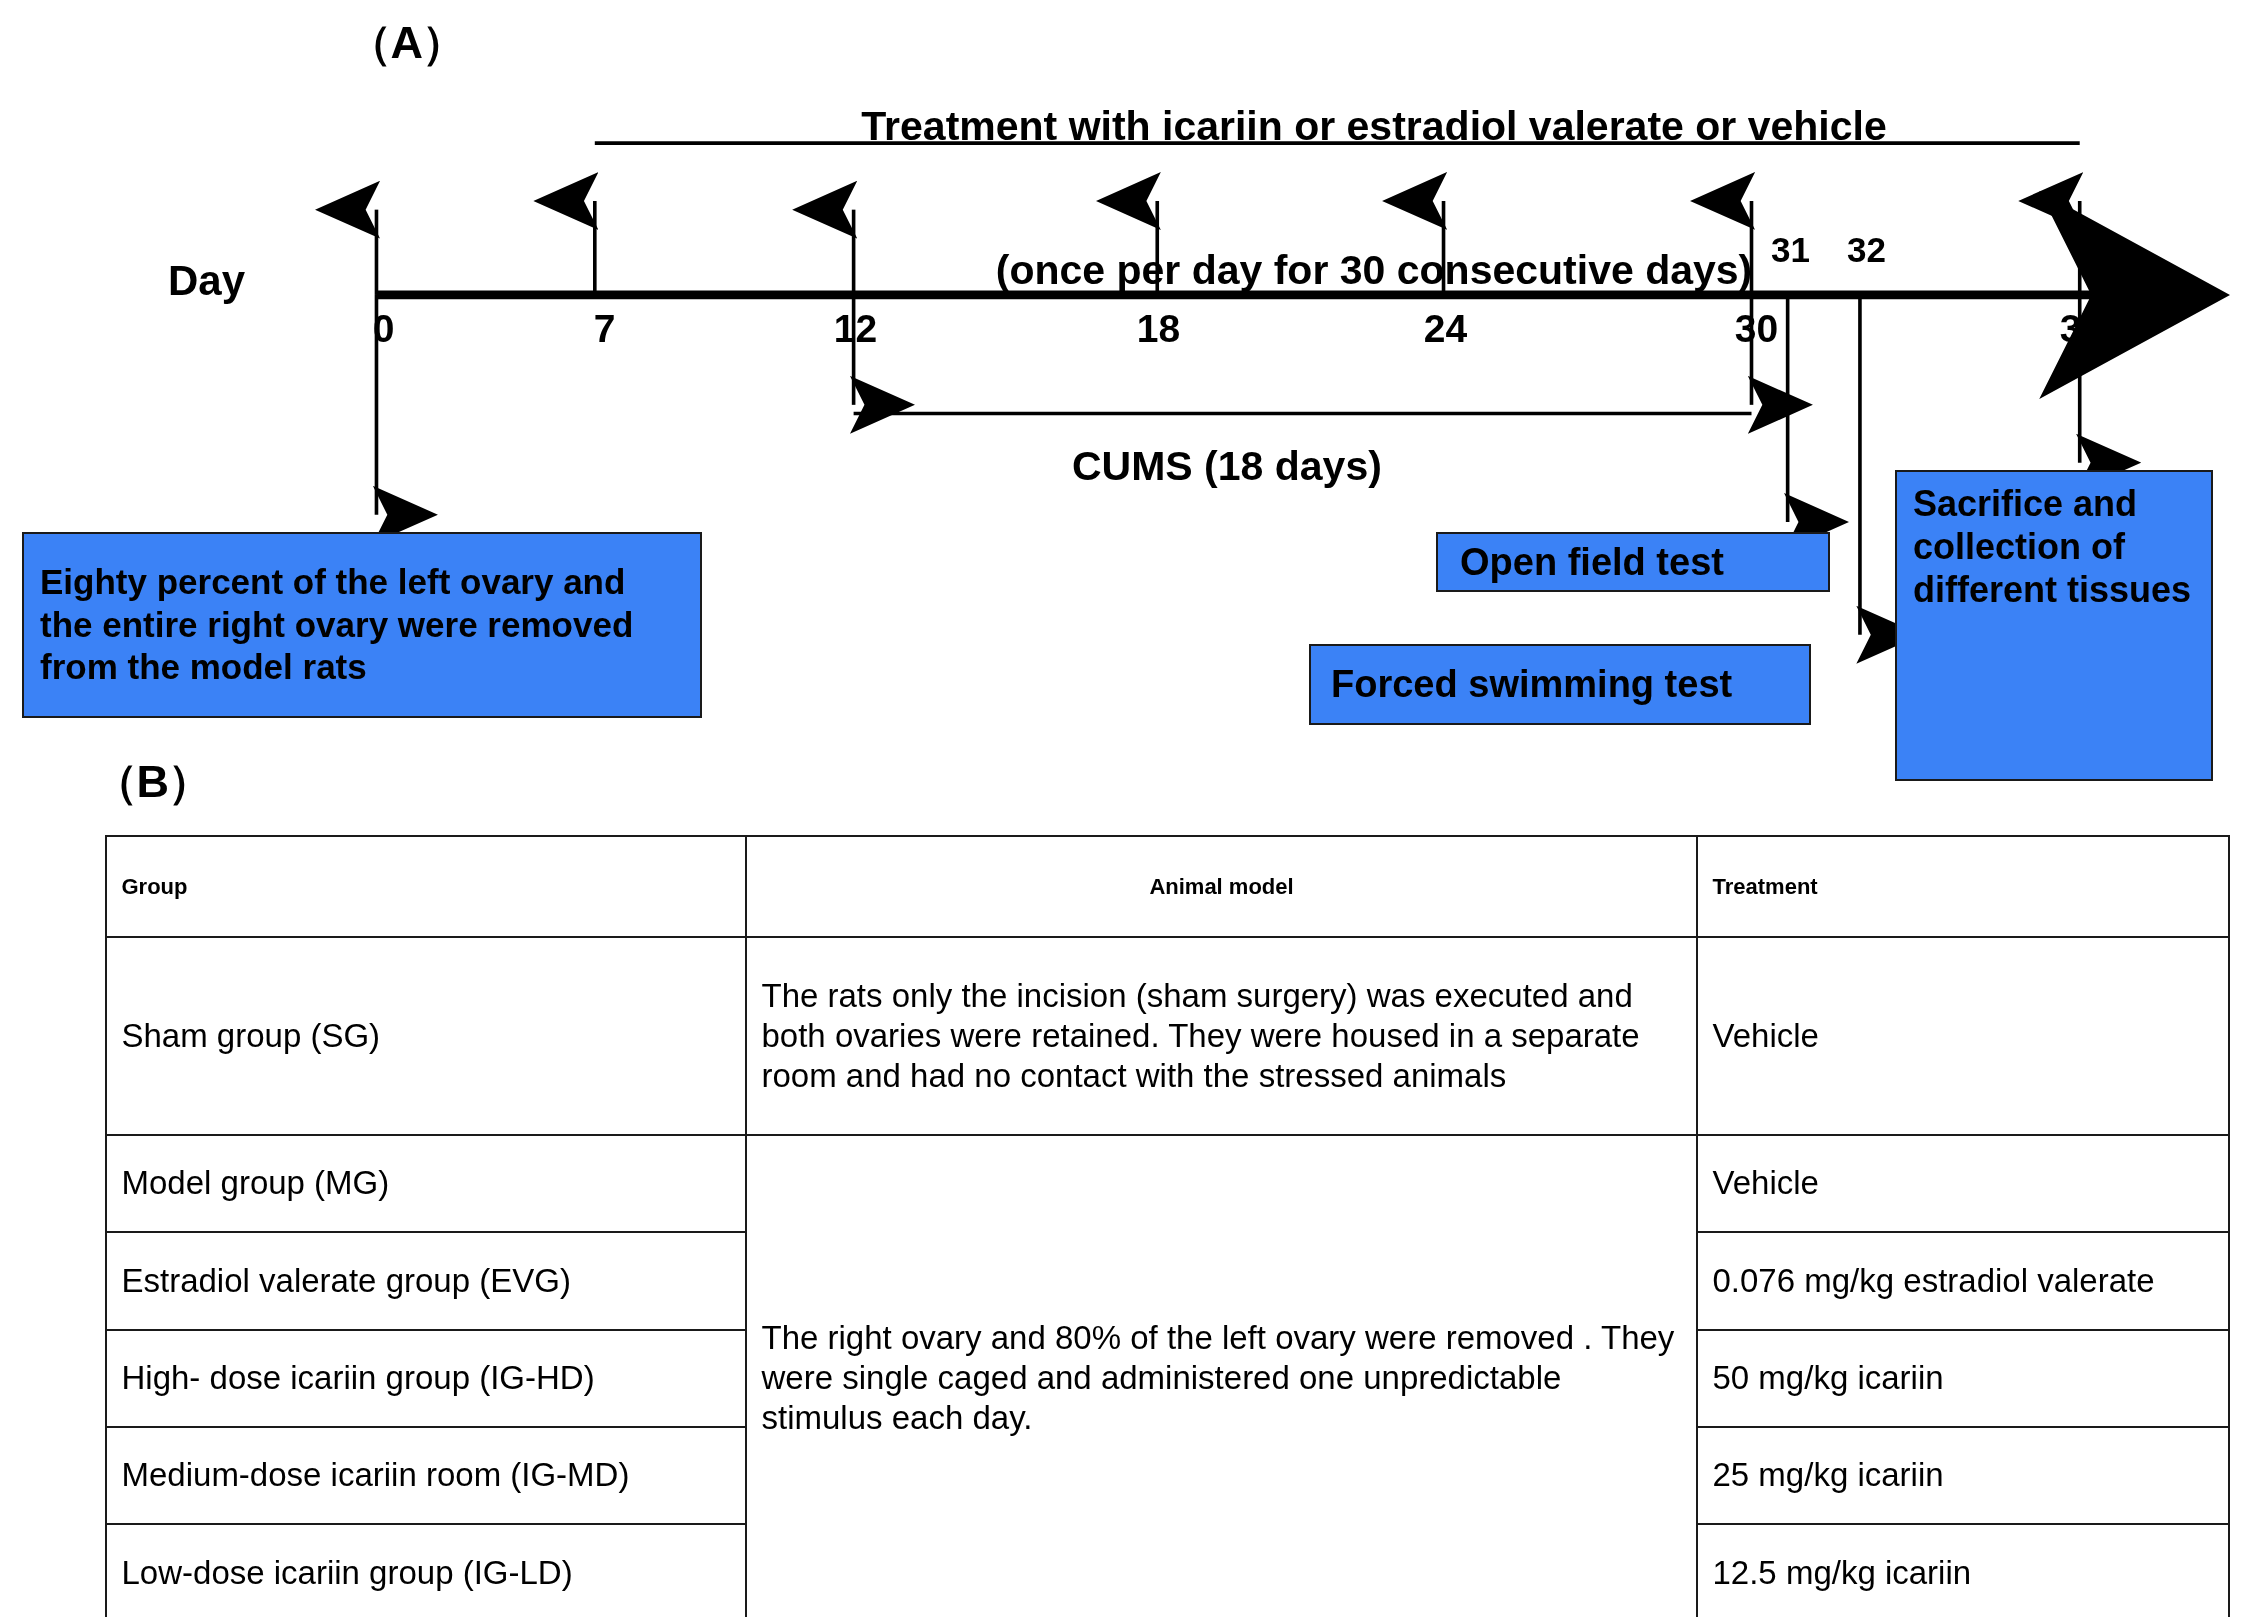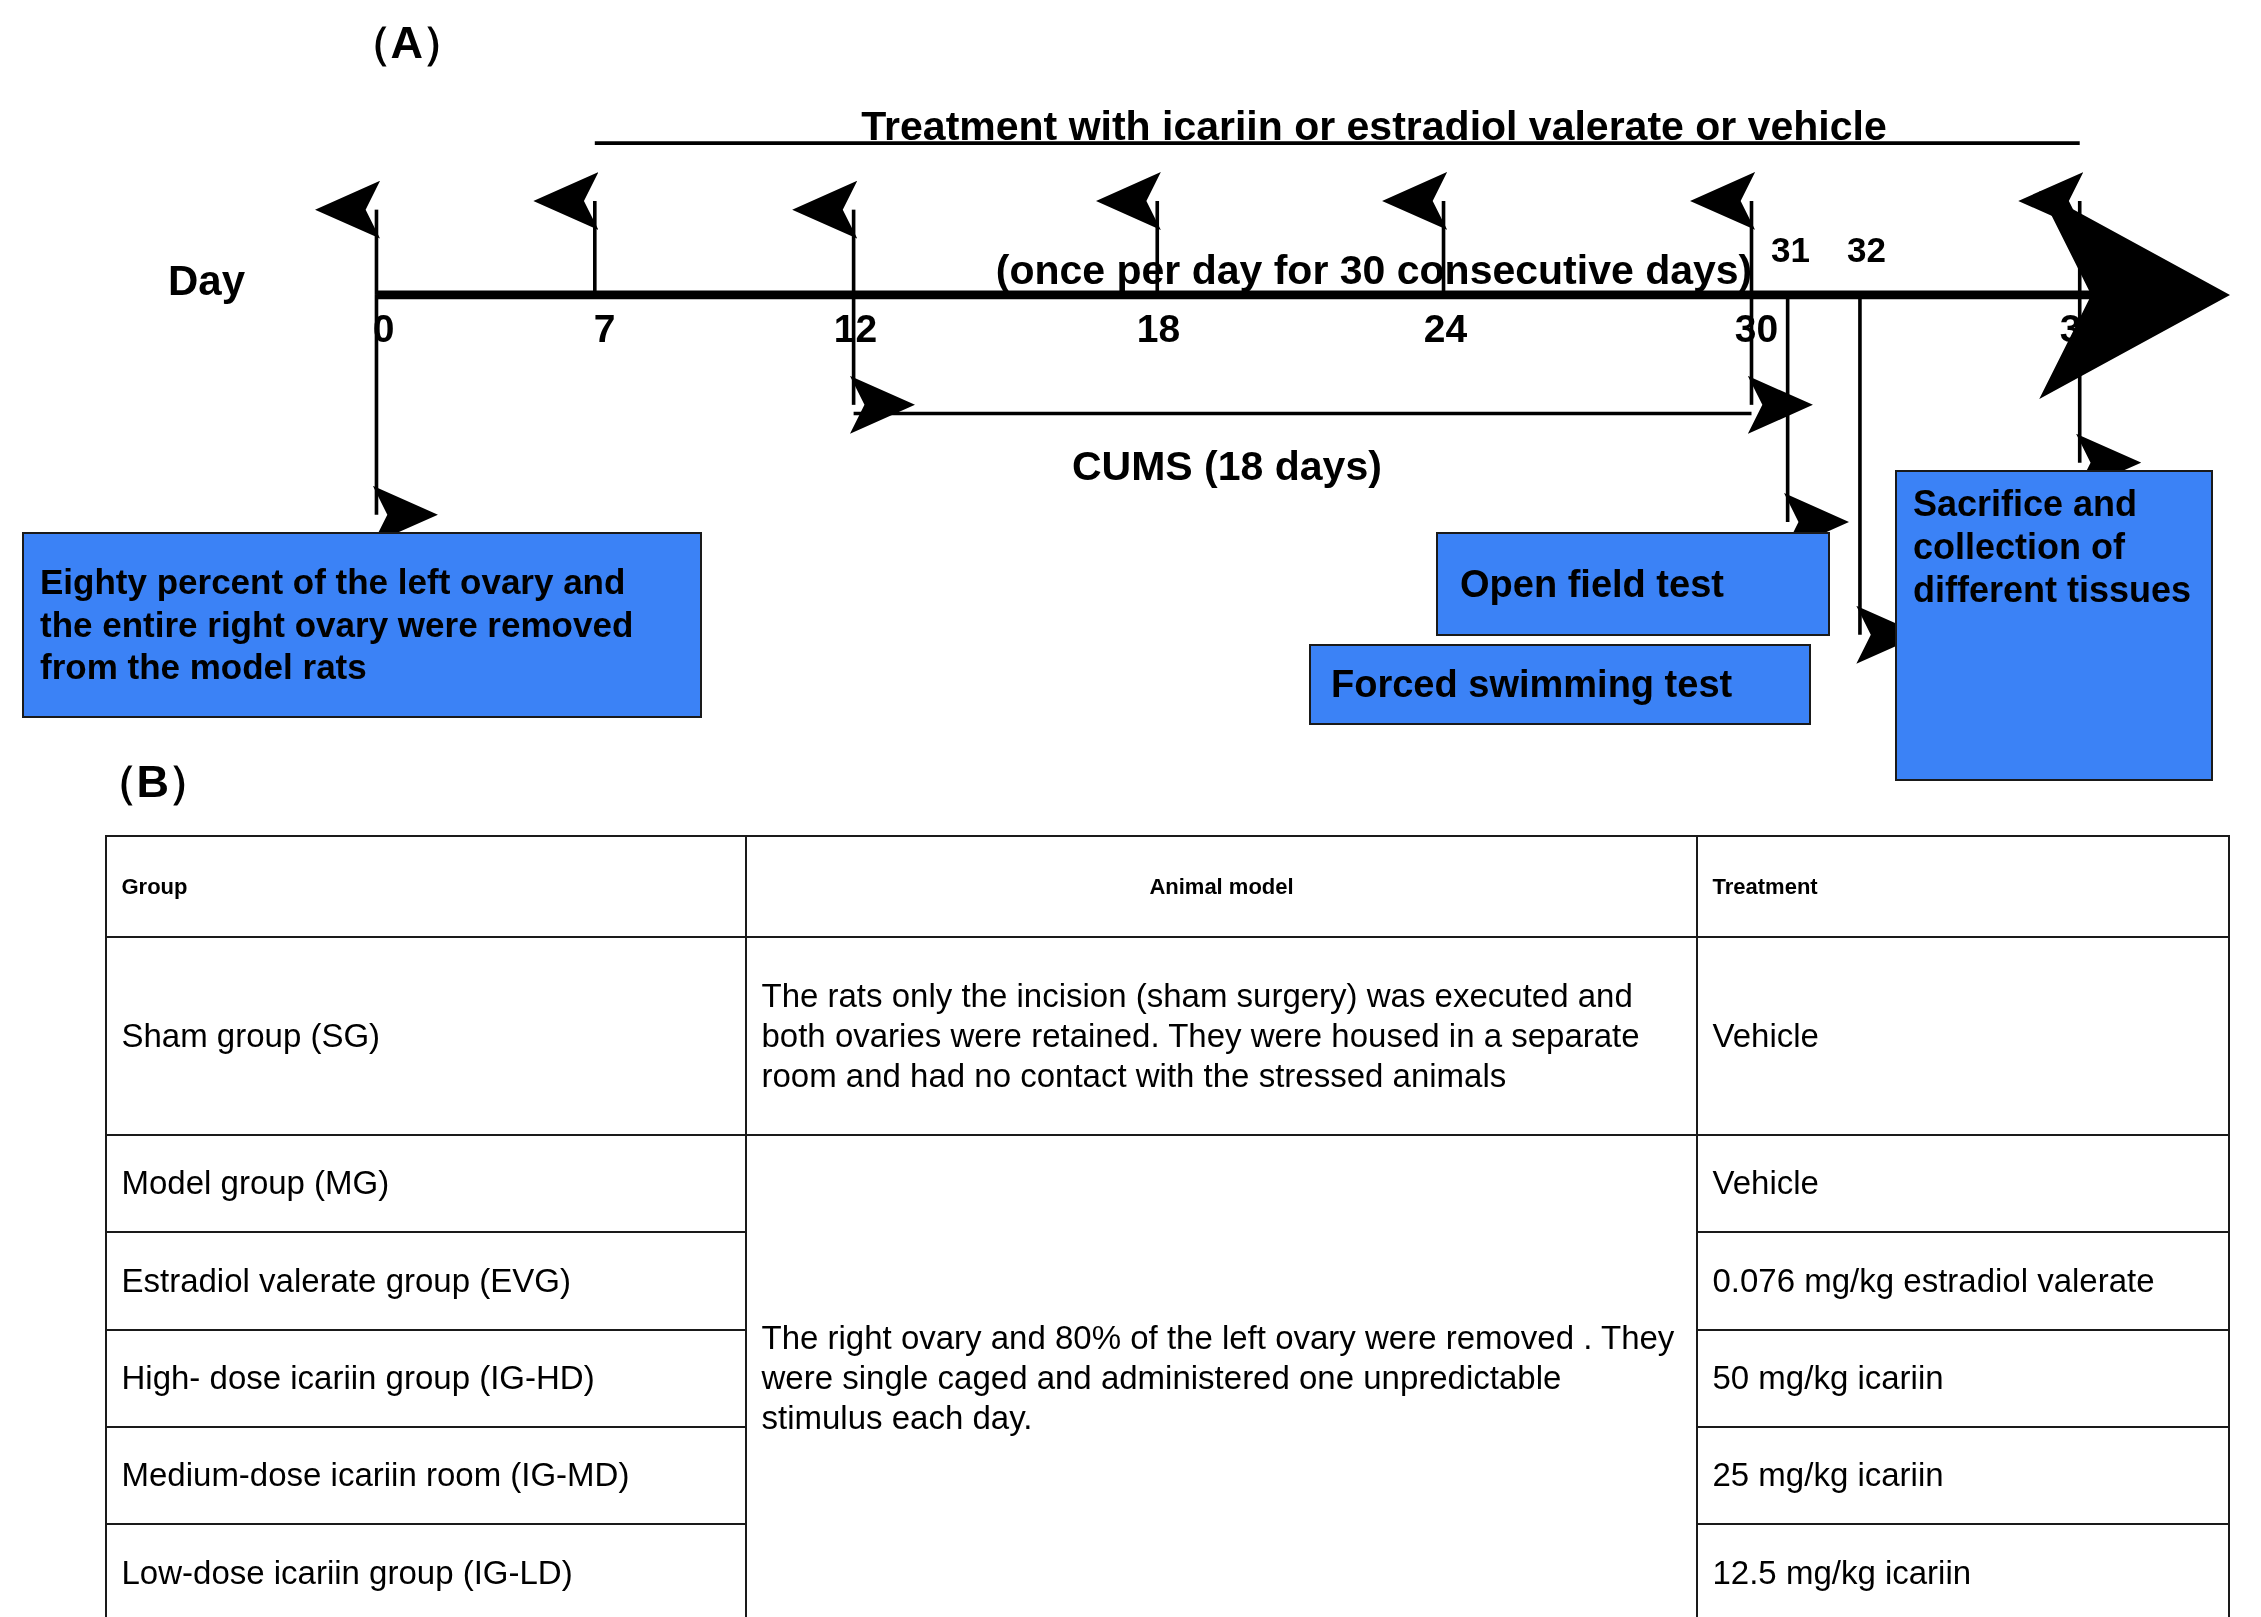--- a/index.html
+++ b/index.html
@@ -10,21 +10,21 @@
   .panel-letter{font-size:45px;font-weight:bold;letter-spacing:-1.4px;}
   .tl-title{font-size:41px;font-weight:bold;text-align:center;line-height:1.17;width:1374px;}
   .day-word{font-size:42px;font-weight:bold;}
   .daynum{font-size:39px;font-weight:bold;text-align:center;width:87px;}
   .cums{font-size:41px;font-weight:bold;}
   .flowbox{position:absolute;border:2.9px solid #1a1a1a;background:#3b82f6;box-sizing:border-box;
            font-weight:bold;display:flex;align-items:center;}
   .flowbox span{display:block;}
   #boxSurgery{left:22px;top:532px;width:680px;height:186px;padding:26px 16px;}
   #boxSurgery span{font-size:35px;line-height:1.22;}
-  #boxOFT{left:1436px;top:532px;width:394px;height:104px;padding:14px 22px;}
+  #boxOFT{left:1436px;top:532px;width:394px;height:60px;padding:14px 22px;}
   #boxOFT span{font-size:38px;}
   #boxFST{left:1309px;top:644px;width:502px;height:81px;padding:0 20px;}
   #boxFST span{font-size:38px;}
   #boxSac{left:1895px;top:470px;width:318px;height:311px;padding:10px 16px;align-items:flex-start;}
   #boxSac span{font-size:36px;line-height:1.20;}
   #bLetter{position:absolute;left:93px;top:752px;}
   table.grp{position:absolute;left:105px;top:835px;width:2123px;border-collapse:collapse;
             table-layout:fixed;background:#fff;}
   table.grp td,table.grp th{border:2.2px solid #1a1a1a;vertical-align:middle;padding:7.2px 14.5px;}
   table.grp th{font-size:22px;font-weight:bold;text-align:left;height:85px;}

